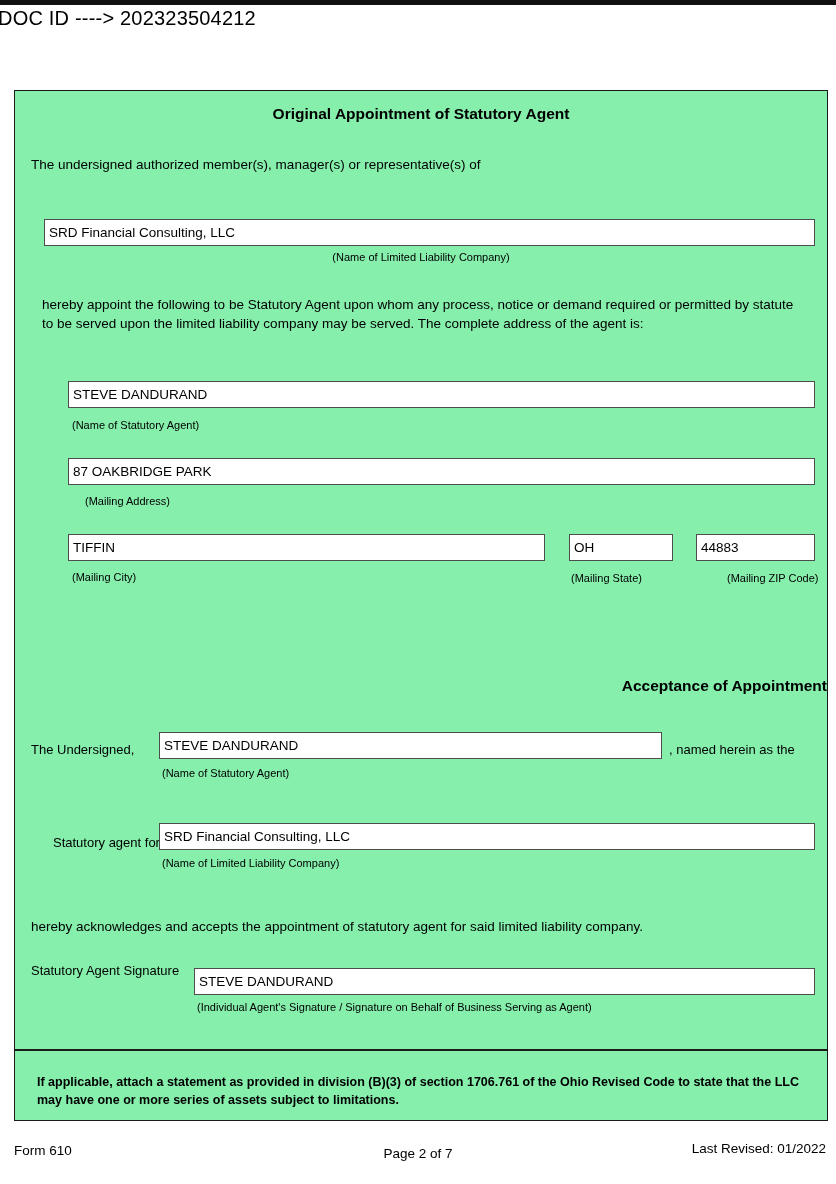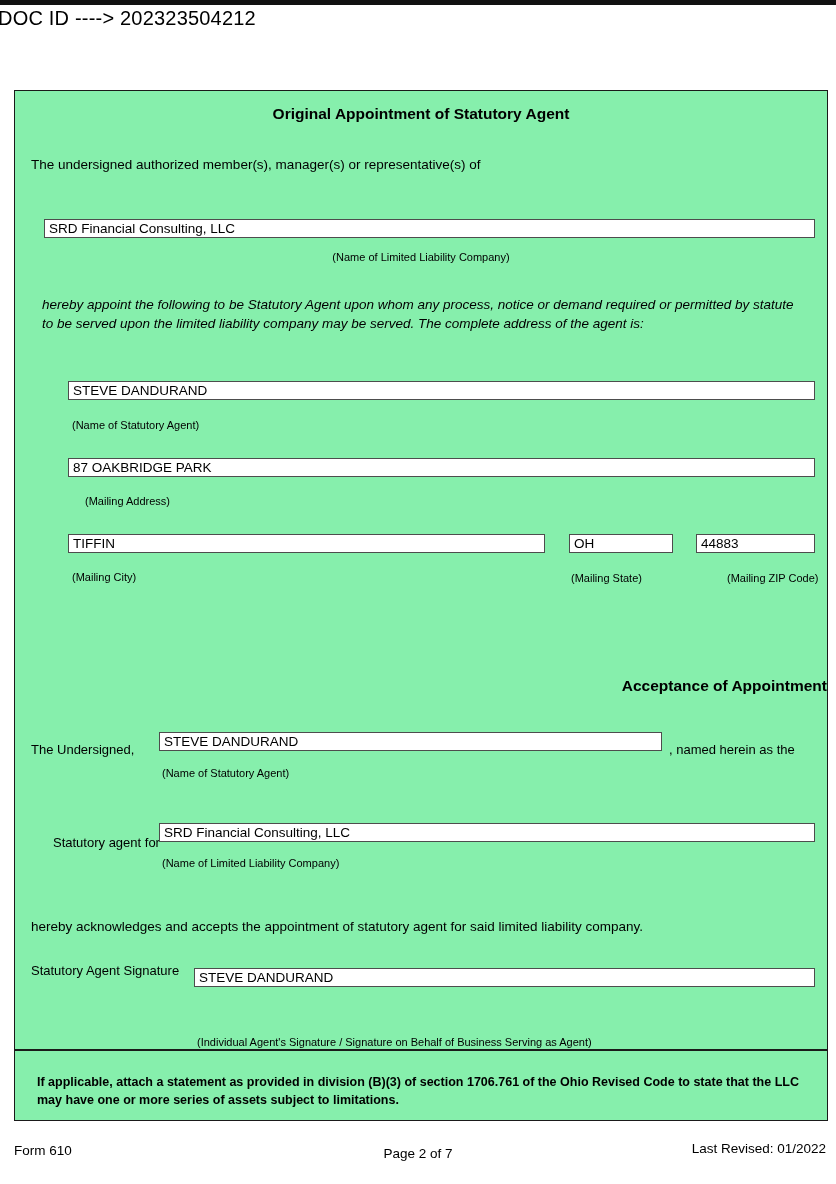--- a/index.html
+++ b/index.html
@@ -29,21 +29,21 @@
     border: 1.5px solid #1a1a1a;
     background: #86efac;
   }
   .form-title {
     position: absolute; left: 0; top: 14px; width: 100%;
     text-align: center; font-weight: bold; font-size: 15.5px;
   }
   .body-text { font-size: 13.5px; line-height: 1.42; color: #000; }
   .fieldbox {
     position: absolute;
-    height: 19px;
+    height: 27px;
     border: 1px solid #4d4d4d;
     background: #ffffff;
     font-size: 13.5px;
     display: flex; align-items: center;
     padding-left: 4px;
     white-space: nowrap; overflow: hidden; text-align: right;
   }
   .caption { position: absolute; font-size: 11px; color: #000; white-space: nowrap; }
   .caption-center { position: absolute; font-size: 11px; color: #000; width: 100%; text-align: center; }
   .section-title {
@@ -72,21 +72,21 @@
 
   <div class="form-box">
 
     <div class="form-title">Original Appointment of Statutory Agent</div>
 
     <div class="abs body-text" style="left:16px; top:64px; width:780px;">The undersigned authorized member(s), manager(s) or representative(s) of</div>
 
     <div class="fieldbox" style="left:29px; top:128px; width:771px;">SRD Financial Consulting, LLC</div>
     <div class="caption-center" style="top:160px;">(Name of Limited Liability Company)</div>
 
-    <div class="abs body-text" style="left:27px; top:204px; width:757px;font-style:italic;">hereby appoint the following to be Statutory Agent upon whom any process, notice or demand required or permitted by statute to be served upon the limited liability company may be served. The complete address of the agent is:</div>
+    <div class="abs body-text" style="left:27px; top:204px; width:757px;">hereby appoint the following to be Statutory Agent upon whom any process, notice or demand required or permitted by statute to be served upon the limited liability company may be served. The complete address of the agent is:</div>
 
     <div class="fieldbox" style="left:53px; top:290px; width:747px;">STEVE DANDURAND</div>
     <div class="caption" style="left:57px; top:328px;">(Name of Statutory Agent)</div>
 
     <div class="fieldbox" style="left:53px; top:367px; width:747px;">87 OAKBRIDGE PARK</div>
     <div class="caption" style="left:70px; top:404px;">(Mailing Address)</div>
 
     <div class="fieldbox" style="left:53px; top:443px; width:477px;">TIFFIN</div>
     <div class="caption" style="left:57px; top:480px;">(Mailing City)</div>
 
@@ -104,21 +104,21 @@
     <div class="caption" style="left:147px; top:676px;">(Name of Statutory Agent)</div>
 
     <div class="inline-label" style="left:14px; top:744px;margin-left:24px;">Statutory agent for</div>
     <div class="fieldbox" style="left:144px; top:732px; width:656px;">SRD Financial Consulting, LLC</div>
     <div class="caption" style="left:147px; top:766px;">(Name of Limited Liability Company)</div>
 
     <div class="abs body-text" style="left:16px; top:826px; width:780px;">hereby acknowledges and accepts the appointment of statutory agent for said limited liability company.</div>
 
     <div class="inline-label" style="left:16px; top:872px;">Statutory Agent Signature</div>
     <div class="fieldbox" style="left:179px; top:877px; width:621px;">STEVE DANDURAND</div>
-    <div class="caption" style="left:182px; top:945px;">(Individual Agent's Signature / Signature on Behalf of Business Serving as Agent)</div>
+    <div class="caption" style="left:182px; top:910px;">(Individual Agent's Signature / Signature on Behalf of Business Serving as Agent)</div>
 
     <div class="divider"></div>
 
     <div class="note-text">If applicable, attach a statement as provided in division (B)(3) of section 1706.761 of the Ohio Revised Code to state that the LLC may have one or more series of assets subject to limitations.</div>
   </div>
 
   <div class="footer-item" style="left:14px; top:1143px;">Form 610</div>
   <div class="footer-item" style="left:0; top:1146px; width:836px; text-align:center;">Page 2 of 7</div>
   <div class="footer-item" style="right:10px; top:1141px;">Last Revised: 01/2022</div>
 

